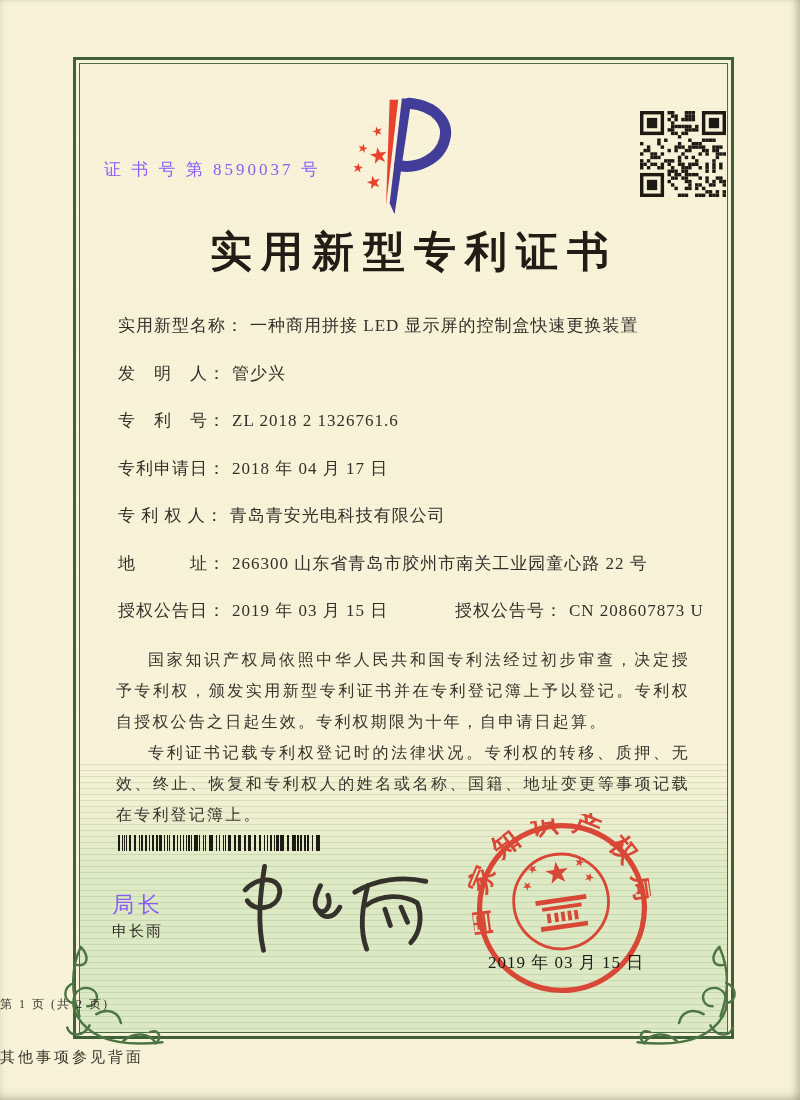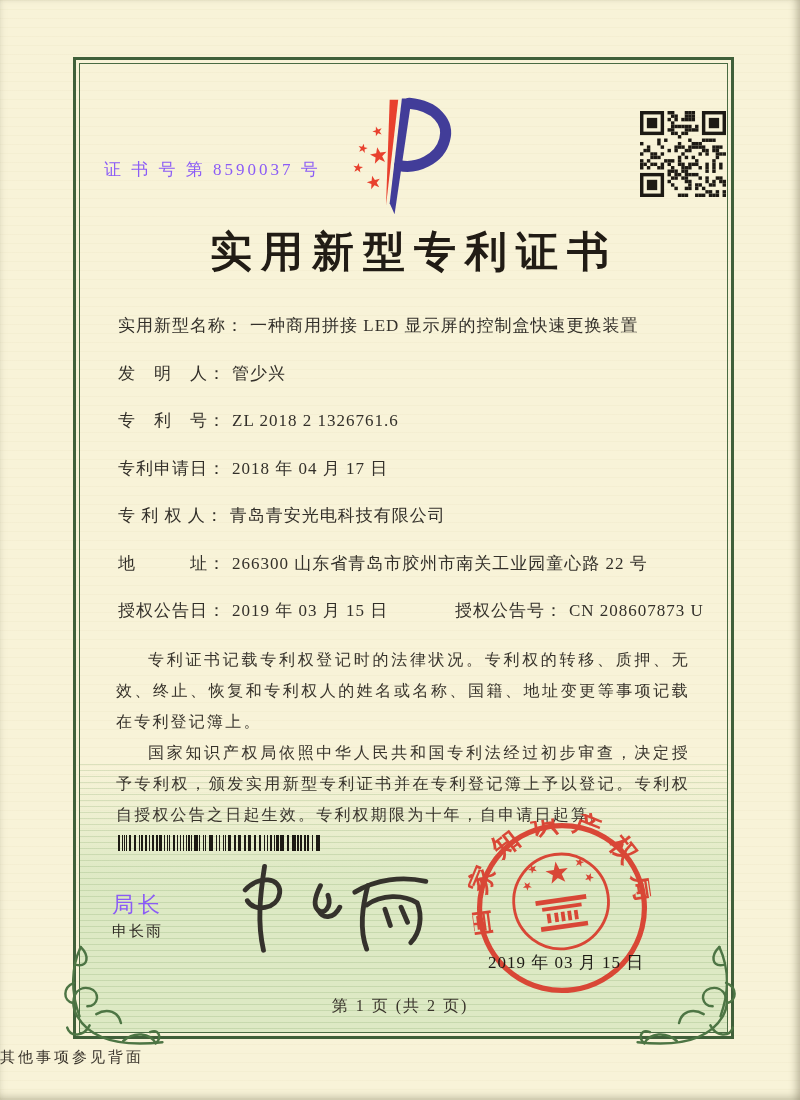--- a/index.html
+++ b/index.html
@@ -35,21 +35,21 @@
          font-family:Liberation Mono, monospace;}
   .director-name{position:absolute;left:112px;top:922px;font-size:15px;letter-spacing:2px;color:#2f2b24;
          font-family:"Liberation Sans","DejaVu Sans",sans-serif;}
   .sig{position:absolute;left:228px;top:852px;width:215px;height:105px;}
   .seal{position:absolute;left:472px;top:818px;width:180px;height:180px;transform:rotate(-8deg);opacity:.92;}
   .seal-date{position:absolute;left:480px;top:951px;width:172px;text-align:center;font-size:17px;
          letter-spacing:1px;color:#1e1b16;}
   .ornament{position:absolute;width:112px;height:112px;}
   .orn-left{left:56px;top:938px;}
   .orn-right{left:632px;top:938px;transform:scaleX(-1);}
-  .page-info{position:absolute;left:0;right:0;top:996px;text-align:center;font-size:16px;
+  .page-info{position:absolute;left:0;right:0;top:996px;font-size:12px;
          letter-spacing:2px;color:#3a352c;}
   .back-note{position:absolute;left:0;right:0;top:1048px;font-size:15px;
          letter-spacing:3px;color:#3a352c;}
 </style>
 </head>
 <body>
 
 <div class="page">
 
   <div class="paper-lines"></div>
@@ -288,22 +288,22 @@
     </div>
     <div class="frow">
       <span class="flabel">授权公告日：</span><span>2019 年 03 月 15 日</span>
       <span class="pair2">
         <span class="flabel">授权公告号：</span><span>CN 208607873 U</span>
       </span>
     </div>
   </div>
 
   <div class="body-text">
+    <p>国家知识产权局依照中华人民共和国专利法经过初步审查，决定授予专利权，颁发实用新型专利证书并在专利登记簿上予以登记。专利权自授权公告之日起生效。专利权期限为十年，自申请日起算。</p>
     <p>专利证书记载专利权登记时的法律状况。专利权的转移、质押、无效、终止、恢复和专利权人的姓名或名称、国籍、地址变更等事项记载在专利登记簿上。</p>
-    <p>国家知识产权局依照中华人民共和国专利法经过初步审查，决定授予专利权，颁发实用新型专利证书并在专利登记簿上予以登记。专利权自授权公告之日起生效。专利权期限为十年，自申请日起算。</p>
   </div>
 
   <svg class="barcode" id="barcode" viewBox="0 0 202 15" preserveAspectRatio="none">
       <rect x="0" y="0" width="2" height="15" fill="#1d1a14"></rect>
       <rect x="4" y="0" width="1" height="15" fill="#1d1a14"></rect>
       <rect x="6" y="0" width="1" height="15" fill="#1d1a14"></rect>
       <rect x="8" y="0" width="1" height="15" fill="#1d1a14"></rect>
       <rect x="11" y="0" width="2" height="15" fill="#1d1a14"></rect>
       <rect x="16" y="0" width="2" height="15" fill="#1d1a14"></rect>
       <rect x="21" y="0" width="1" height="15" fill="#1d1a14"></rect>

